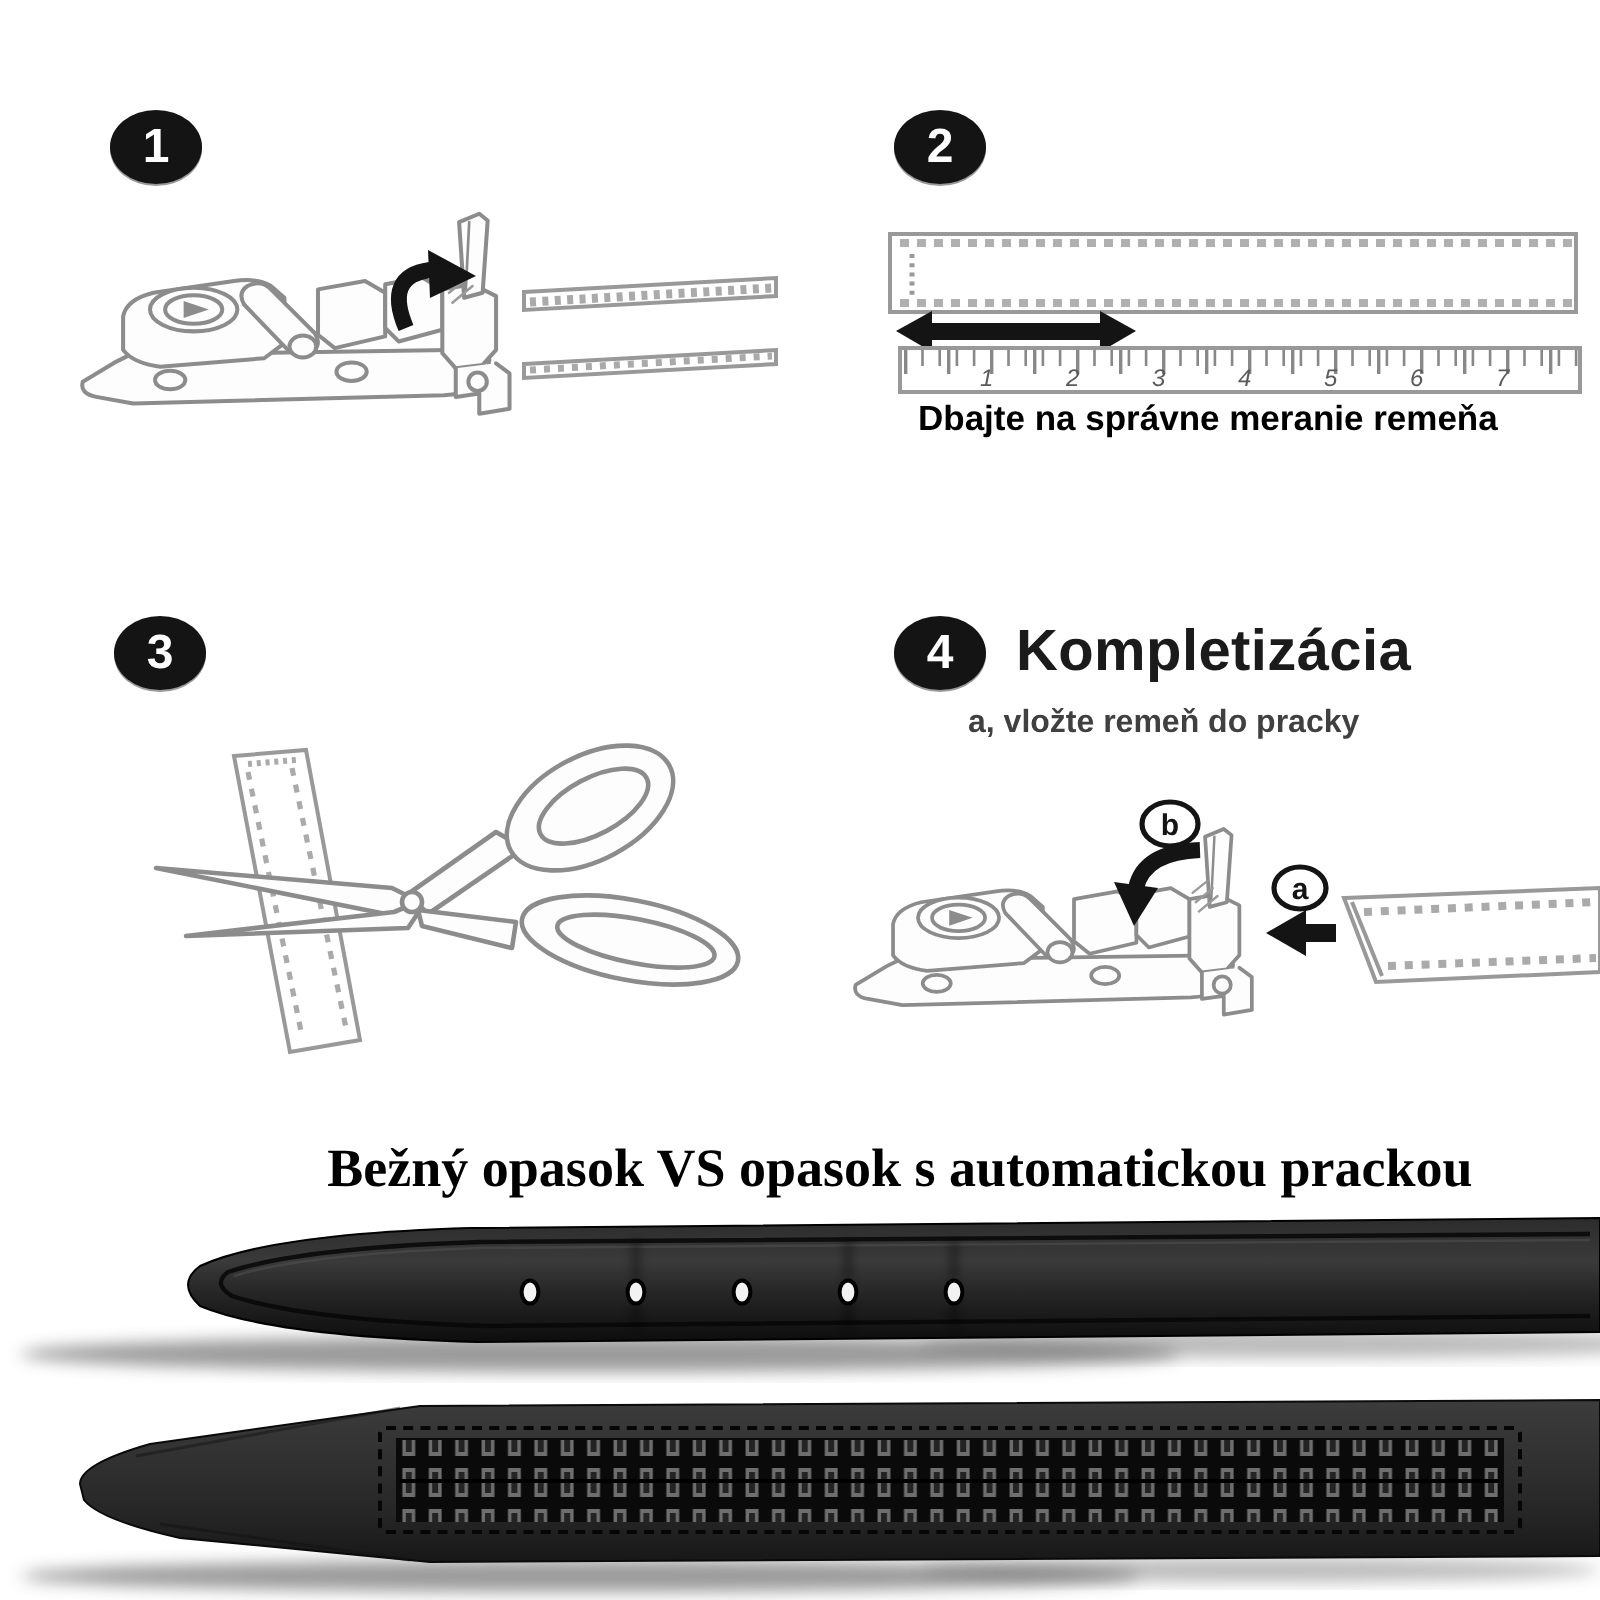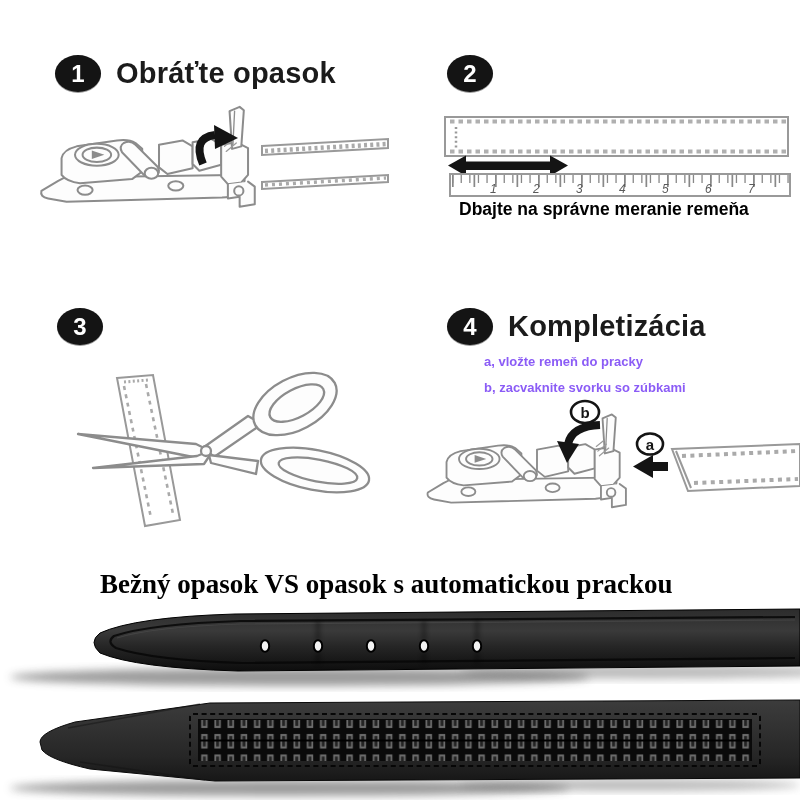--- a/index.html
+++ b/index.html
@@ -1,22 +1,22 @@
 <!DOCTYPE html>
 <html><head>
 <meta charset="utf-8">
 <style>
   *{margin:0;padding:0;box-sizing:border-box}
   html,body{width:800px;height:800px;background:#fff;font-family:"Liberation Sans",sans-serif;position:relative;overflow:hidden}
   .step-head{position:absolute;display:flex;align-items:center;gap:15px}
   .badge{display:inline-flex;align-items:center;justify-content:center;width:46px;height:37px;background:#141414;color:#fff;border-radius:50%;font-weight:bold;font-size:24px;box-shadow:0 1px 0 rgba(0,0,0,.4)}
   .step-title{font-size:29px;font-weight:bold;color:#1b1b1b;letter-spacing:.2px;white-space:nowrap}
-  .substeps{position:absolute;left:484px;top:349px;font-size:13px;font-weight:bold;color:#8b5cf6;line-height:26px;white-space:nowrap}
+  .substeps{position:absolute;left:484px;top:349px;font-size:16px;font-weight:bold;color:#404040;line-height:26px;white-space:nowrap}
   .caption{position:absolute;left:459px;top:199px;font-size:17.5px;font-weight:bold;color:#000000;white-space:nowrap}
-  .cmp-heading{position:absolute;top:569px;left:100px;width:700px;font-family:"Liberation Serif",serif;font-weight:bold;font-size:27px;color:#000;white-space:nowrap}
+  .cmp-heading{position:absolute;top:569px;left:100px;width:700px;text-align:center;font-family:"Liberation Serif",serif;font-weight:bold;font-size:27px;color:#000;white-space:nowrap}
   svg{position:absolute;display:block;overflow:visible}
   svg text{font-family:"Liberation Sans",sans-serif}
   .ruler-num{font-size:12px;font-style:italic;fill:#5a5a5a}
   .circ-label{font-size:15px;font-weight:bold;fill:#141414}
 </style>
 </head>
 <body>
 
 <svg width="0" height="0" style="position:absolute" aria-hidden="true">
   <defs>
@@ -48,21 +48,20 @@
 
         <path d="M232,99 L232,116 L246,114 L246,126 L264,123 L264,102 L256,96"></path>
         <circle cx="245" cy="107" r="5.5"></circle>
       </g>
     </g>
   </defs>
 </svg>
 
 <div class="step-head" style="left:55px;top:55px">
   <span class="badge">1</span>
-  <span class="step-title">Obráťte opasok</span>
 </div>
 
 <svg style="left:30px;top:100px" width="365" height="135" viewBox="30 100 365 135">
   <use href="#buckle" transform="translate(33,101) scale(0.84)"></use>
 
   <g>
     <path d="M262,146 L388,139 L388,148 L262,155 Z" fill="#fff" stroke="#999" stroke-width="2"></path>
     <path d="M265,151 L386,144" stroke="#aaa" stroke-width="4.5" stroke-dasharray="3 3.2" fill="none"></path>
     <path d="M262,182 L388,175 L388,182 L262,189 Z" fill="#fff" stroke="#999" stroke-width="2"></path>
     <path d="M265,185 L386,178" stroke="#aaa" stroke-width="3.5" stroke-dasharray="3 4" fill="none"></path>
@@ -143,21 +142,20 @@
   </g>
 </svg>
 
 <div class="step-head" style="left:447px;top:308px">
   <span class="badge">4</span>
   <span class="step-title">Kompletizácia</span>
 </div>
 
 <div class="substeps">
   <div>a, vložte remeň do pracky</div>
-  <div>b, zacvaknite svorku so zúbkami</div>
 </div>
 
 <svg style="left:418px;top:400px" width="382" height="135" viewBox="418 400 382 135">
   <use href="#buckle" transform="translate(420,409) scale(0.78)"></use>
 
   <g>
     <ellipse cx="585" cy="412" rx="14" ry="11" fill="#fff" stroke="#141414" stroke-width="2.6"></ellipse>
     <text class="circ-label" x="585" y="417.5" text-anchor="middle">b</text>
   </g>
   <g>

